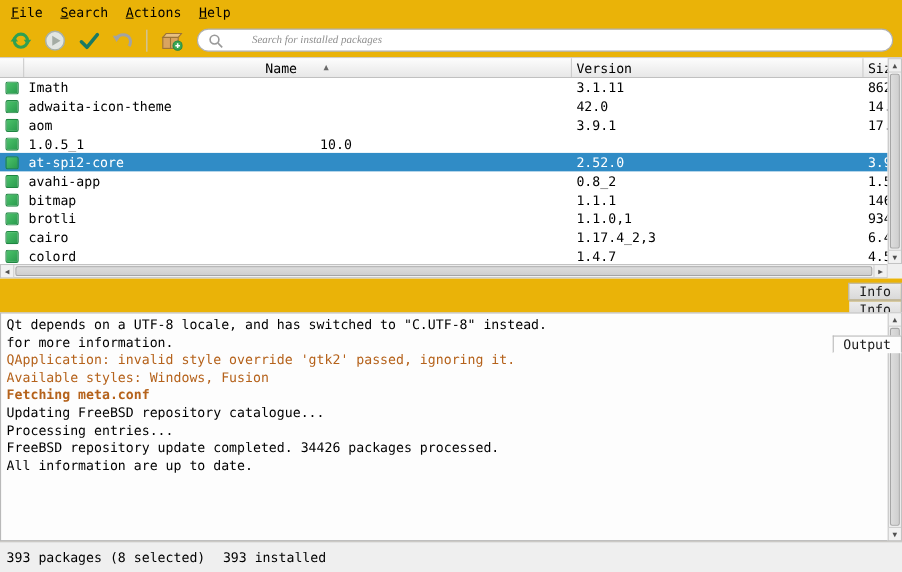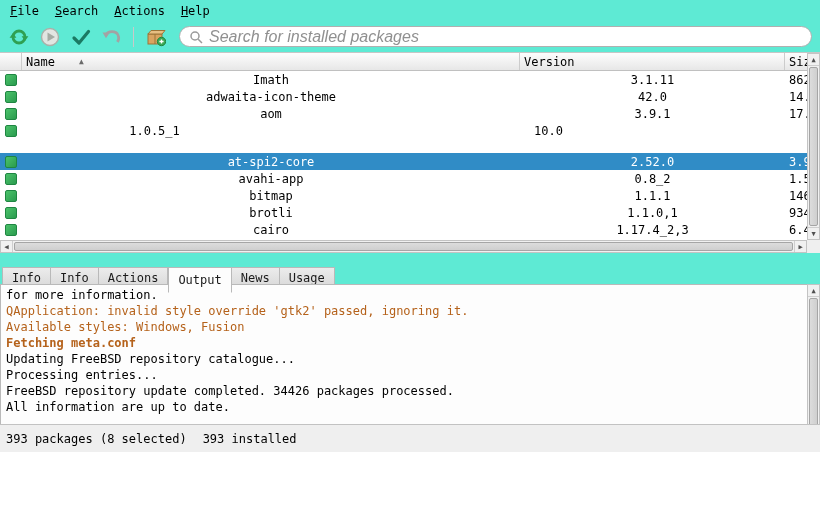--- a/index.html
+++ b/index.html
@@ -1,47 +1,47 @@
 <!DOCTYPE html>
 <html><head>
 <meta charset="utf-8">
 <style>
   * { margin:0; padding:0; box-sizing:border-box; }
   html,body { background:#ffffff; }
   body { font-family:"DejaVu Sans Mono", monospace; font-size:12px; color:#000; }
 
-  .window { position:relative; width:820px; height:452px; background:#5eead4; overflow:hidden;padding-left:44px; }
+  .window { position:relative; width:820px; height:520px; background:#eab308; overflow:hidden;padding-left:44px; }
 
   
   .menubar { position:absolute; top:0; left:0; right:0; height:21px; display:flex; align-items:center; padding-left:2px; }
   .menu-item { padding:2px 8px; cursor:default; }
   .menu-item u { text-decoration:underline; }
 
   
   .toolbar { position:absolute; top:21px; left:0; right:0; height:31px; display:flex; align-items:center; padding:0 5px; gap:3px; }
   .tbtn { width:28px; height:27px; border:none; background:transparent; display:flex; align-items:center; justify-content:center; padding:0; cursor:default; }
   .tsep { width:1px; height:20px; background:#c9c9c9; margin:0 4px; }
   .searchbox { flex:1; height:21px; margin-left:7px; margin-right:3px; background:#fff; border:1px solid #b0b0b0; border-radius:11px; display:flex; align-items:center; padding:0 9px; gap:6px; }
-  .searchbox input { border:none; outline:none; flex:1; font-family:Liberation Sans, sans-serif; font-size:16px; font-style:italic; color:#444; background:transparent; }
+  .searchbox input { border:none; outline:none; flex:1; font-family:Liberation Serif, serif; font-size:10px; font-style:italic; color:#444; background:transparent;margin-left:20px; }
   .searchbox input::placeholder { color:#909090; font-style:italic; }
 
   
   .table { position:absolute; top:52px; left:0; width:820px; height:201px; background:#fff; border-top:1px solid #c6c6c6; }
   .thead { position:absolute; top:0; left:0; right:13px; height:18px; display:flex; background:linear-gradient(#fdfdfd,#e7e7e7); border-bottom:1px solid #c0c0c0; }
   .th { border-right:1px solid #cccccc; padding:1px 4px; display:flex; align-items:center; overflow:hidden; white-space:nowrap; }
   .th.c-icon { width:22px; }
-  .th.c-name { width:498px; justify-content:flex-start;gap:24px; }
+  .th.c-name { width:498px; justify-content:center;gap:24px; }
   .th.c-ver  { width:265px; }
   .th.c-size { flex:1; border-right:none; }
   .sort-indicator { font-size:8px; color:#6a6a6a; margin-right:1px; }
 
   .tbody { position:absolute; top:18px; left:0; right:13px; bottom:13px; overflow:hidden; }
   .trow { height:17px; display:flex; align-items:center; background:#fff; cursor:default; }
-  .trow.selected { background:#308cc6; color:#fff;margin-top:14px; }
-  .cell { padding:0 4px; white-space:nowrap; overflow:hidden;text-align:center; }
+  .trow.selected { background:#308cc6; color:#fff; }
+  .cell { padding:0 4px; white-space:nowrap; overflow:hidden; }
   .c2-icon { width:22px; display:flex; justify-content:center; padding:0; }
   .c2-name { width:498px; }
   .c2-ver  { width:265px; }
   .c2-size { flex:1; padding:0 1px 0 4px; }
   .pkg-icon { width:12px; height:12px; border-radius:2px; display:inline-block;
               background:linear-gradient(135deg,#4cc36b,#2a9b4e); border:1px solid #1f8642; }
 
   
   .vscroll { position:absolute; right:0; width:13px; background:#f1f1f1; border:1px solid #c3c3c3; }
   .table .vscroll { top:0; bottom:13px; }
@@ -52,21 +52,21 @@
   .sb-thumb-v { position:absolute; left:1px; right:1px; top:13px; bottom:13px; background:linear-gradient(90deg,#dcdcdc,#cfcfcf); border:1px solid #a5a5a5; border-radius:2px; }
   .hscroll { position:absolute; left:0; right:13px; bottom:0; height:13px; background:#f1f1f1; border:1px solid #c3c3c3; }
   .sb-btn-h { position:absolute; top:0; bottom:0; width:12px; display:flex; align-items:center; justify-content:center;
               font-size:7px; color:#4f4f4f; background:#f1f1f1; cursor:default; }
   .sb-left { left:0; border-right:1px solid #cfcfcf; }
   .sb-right { right:0; border-left:1px solid #cfcfcf; }
   .sb-thumb-h { position:absolute; top:1px; bottom:1px; left:13px; right:13px; background:linear-gradient(#dcdcdc,#cfcfcf); border:1px solid #a5a5a5; border-radius:2px; }
   .sb-corner { position:absolute; right:0; bottom:0; width:13px; height:13px; background:#efefef; }
 
   
-  .tabbar { position:absolute; top:267px; left:0; right:0; height:27px; display:flex; align-items:flex-start; padding-left:2px; }
+  .tabbar { position:absolute; top:257px; left:0; right:0; height:27px; display:flex; align-items:flex-end; padding-left:2px;flex-direction:column; }
   .tab { height:21px; padding:0 9px; display:flex; align-items:center; background:linear-gradient(#ececec,#d9d9d9);
          border:1px solid #b9b9b9; border-left:none; color:#1a1a1a; cursor:default; white-space:nowrap; }
   .tab:first-child { border-left:1px solid #b9b9b9; }
   .tab.active { position:relative; z-index:2; height:26px; margin-bottom:-1px; background:#fdfdfd;
                 border:1px solid #b9b9b9; border-bottom:1px solid #fdfdfd; }
 
   
   .output { position:absolute; top:284px; left:0; width:820px; height:208px; background:#fdfdfd; border:1px solid #b9b9b9; }
   .olines { position:absolute; top:2px; left:5px; right:17px; bottom:2px; overflow:hidden; }
   .oline { height:16px; line-height:16px; white-space:pre; }
@@ -257,20 +257,21 @@
       <div class="tab">Info</div>
       <div class="tab">Info</div>
       <div class="tab">Actions</div>
       <div class="tab active">Output</div>
       <div class="tab">News</div>
       <div class="tab">Usage</div>
     </div>
 
   <div class="output">
     <div class="olines" id="olines">
+        <div class="oline">Qt depends on a UTF-8 locale, and has switched to "C.UTF-8" instead.</div>
         <div class="oline">for more information.</div>
         <div class="oline warning">QApplication: invalid style override 'gtk2' passed, ignoring it.</div>
         <div class="oline warning">Available styles: Windows, Fusion</div>
         <div class="oline warning bold">Fetching meta.conf</div>
         <div class="oline">Updating FreeBSD repository catalogue...</div>
         <div class="oline">Processing entries...</div>
         <div class="oline">FreeBSD repository update completed. 34426 packages processed.</div>
         <div class="oline">All information are up to date.</div>
         <div class="oline">&nbsp;</div>
       </div>

